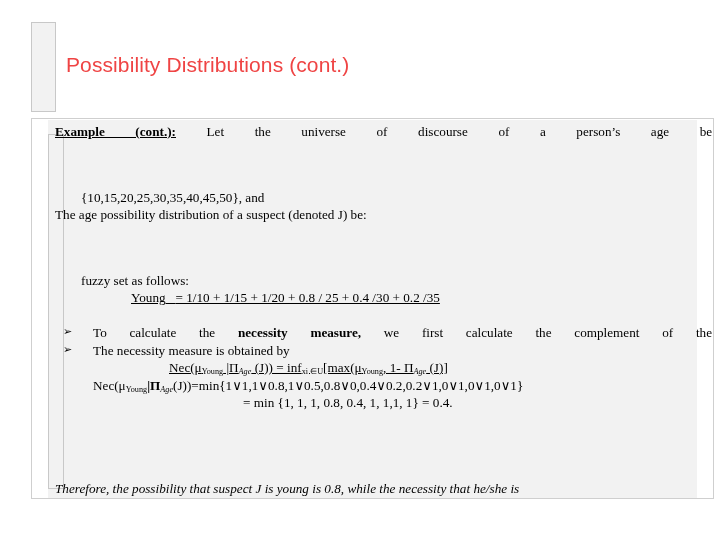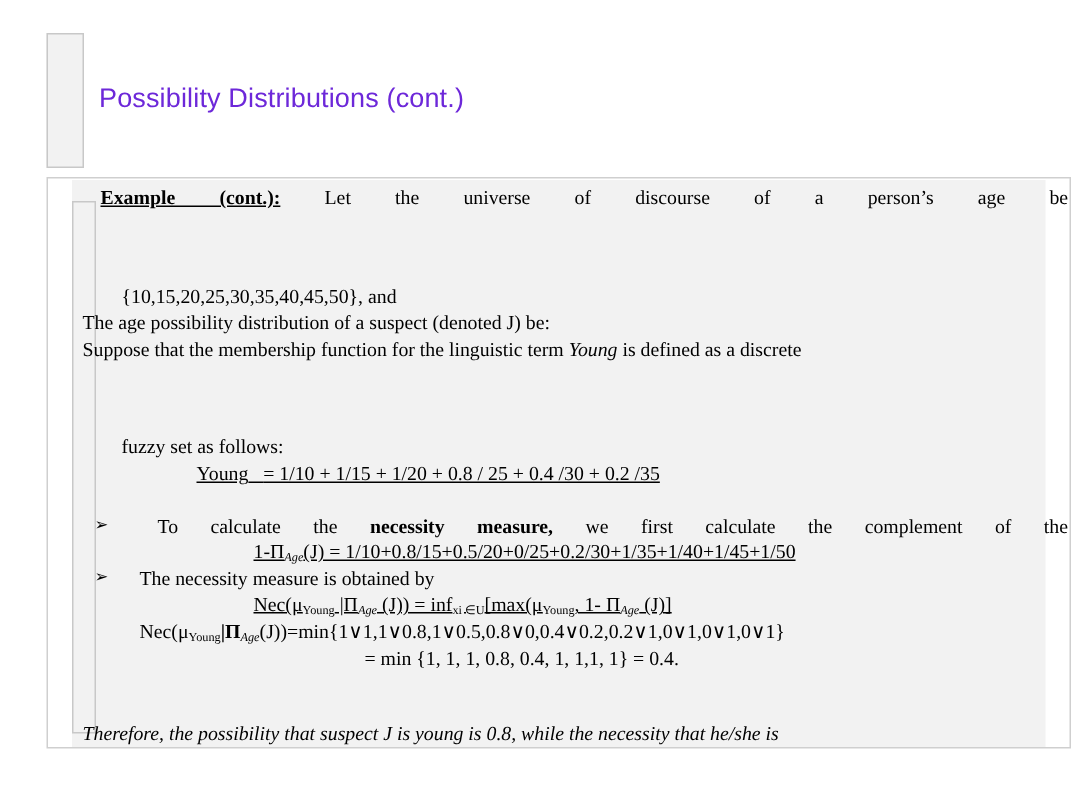--- a/index.html
+++ b/index.html
@@ -26,24 +26,24 @@
     border: 1px solid #c8c8c8;
     box-sizing: border-box;
   }
   
   .slide-title {
     position: absolute;
     left: 66px;
     top: 52px;
     width: 620px;
     font-family: "Liberation Sans", sans-serif;
-    font-size: 18px;
+    font-size: 21px;
     font-weight: 400;
     line-height: 26px;
-    color: #6d28d9;
+    color: #ef4444;
     letter-spacing: 0.1px;
   }
   
   .content-box {
     position: absolute;
     left: 31px;
     top: 118px;
     width: 683px;
     height: 381px;
     border: 1px solid #cfcfcf;
@@ -76,21 +76,20 @@
     font-family: "Liberation Serif", serif;
     font-size: 13.2px;
     line-height: 17.6px;
     color: #000000;
   }
   .ln { white-space: nowrap; }
   .just {
     text-align: justify;
     text-align-last: justify;
     white-space: normal;
-    margin-left: 12px;
   }
   .b { font-weight: bold; }
   .i { font-style: italic; }
   .u { text-decoration: underline; }
   .ind1 { padding-left: 26px; margin-top: 48px; }
   .ind2 { padding-left: 76px; text-decoration: underline; }
   .ind3 { padding-left: 100px; }
   .ind4 { padding-left: 150px; }
   .gap { height: 17px; }
   sub {
@@ -147,21 +146,20 @@
     <span>person’s</span>
     <span>age</span>
     <span>be</span>
   </div>
 
   <div class="ln ind1">{10,15,20,25,30,35,40,45,50}, and</div>
 
   <div class="ln">The age possibility distribution of a suspect (denoted J) be:</div>
 
 
-  <div class="ln"><span>Suppose that the membership function for the linguistic term </span><span class="i">Young</span><span> is defined as a discrete</span></div>
 
   <div class="ln ind1">fuzzy set as follows:</div>
 
   <div class="ln ind2">
     <span>Young</span>&nbsp;&nbsp;&nbsp;<span>= 1/10 + 1/15 + 1/20 + 0.8 / 25 + 0.4 /30 + 0.2 /35</span>
   </div>
 
   <div class="gap"></div>
 
   <div class="bullet-row">
@@ -172,23 +170,20 @@
       <span>the</span>
       <span class="b">necessity measure,</span>
       <span>we</span>
       <span>first</span>
       <span>calculate</span>
       <span>the</span>
       <span>complement</span>
       <span>of</span>
       <span>the</span>
     </div>
-    <div class="ln ind2">
-      <span>1-Π</span><sub class="i">Age</sub><span>(J) = 1/10+0.8/15+0.5/20+0/25+0.2/30+1/35+1/40+1/45+1/50</span>
-    </div>
   </div>
 
   <div class="bullet-row">
     <span class="bullet-mark">➢</span>
     <div class="ln">The necessity measure is obtained by</div>
     <div class="ln ind2"><span>Nec(μ</span><sub>Young</sub><span> |Π</span><sub class="i">Age</sub><span> (J)) = inf</span><sub>xi ∈U</sub><span>[max(μ</span><sub>Young</sub><span>, 1- Π</span><sub class="i">Age</sub><span> (J)]</span></div>
     <div class="ln"><span>Nec(μ</span><sub>Young</sub><span class="b">|Π</span><sub class="i">Age</sub><span>(J))=min{1∨1,1∨0.8,1∨0.5,0.8∨0,0.4∨0.2,0.2∨1,0∨1,0∨1,0∨1}</span></div>
     <div class="ln ind4">= min {1, 1, 1, 0.8, 0.4, 1, 1,1, 1} = 0.4.</div>
   </div>
 

